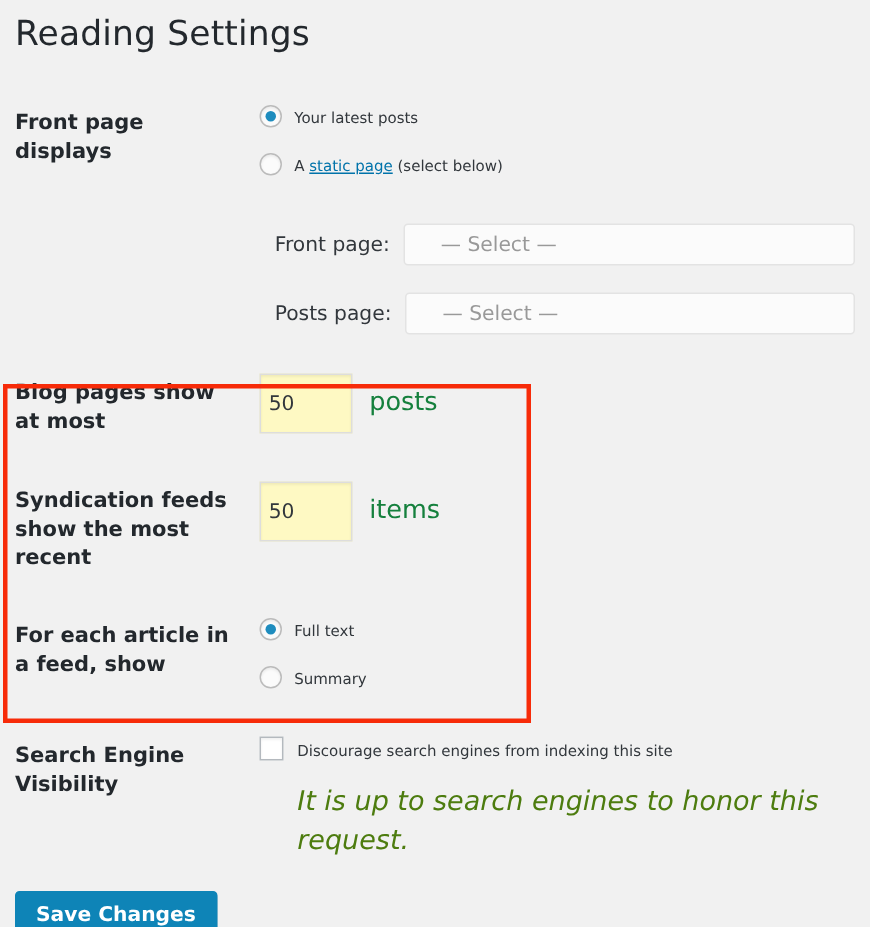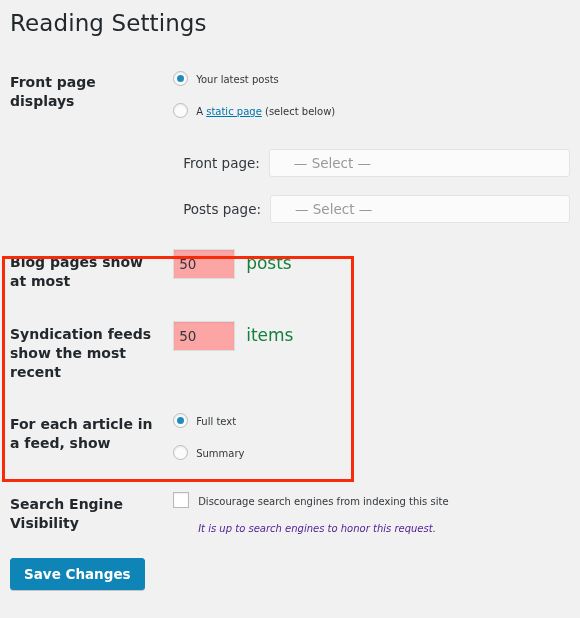--- a/index.html
+++ b/index.html
@@ -146,43 +146,43 @@
     min-width: 300px;
   }
 
   
   .num-row {
     display: flex;
     align-items: center;
   }
   .num-input {
     width: 62px;
-    height: 30px;
+    height: 40px;
     line-height: 24px;
-    background: #fca5a5;
+    background: #fef9c3;
     border: 1px solid #ddd;
     box-shadow: inset 0 1px 2px rgba(0,0,0,0.07);
     border-radius: 0;
     color: #32373c;
     font-size: 13.5px;
     padding: 0 5px;
     box-sizing: border-box;
     font-family: "DejaVu Sans", "Liberation Sans", sans-serif;
   }
   .num-suffix {
     margin-left: 11px;
     color: #15803d;
     font-size: 17px;
   }
 
   .hint {
     display: block;
     font-style: italic;
-    color: #4c1d95;
-    font-size: 10px;
+    color: #4d7c0f;
+    font-size: 18px;
     margin-top: 9px;
     margin-left: 25px;
   }
 
   
   .highlight-box {
     position: absolute;
     left: 2px;
     top: 256px;
     width: 352px;

